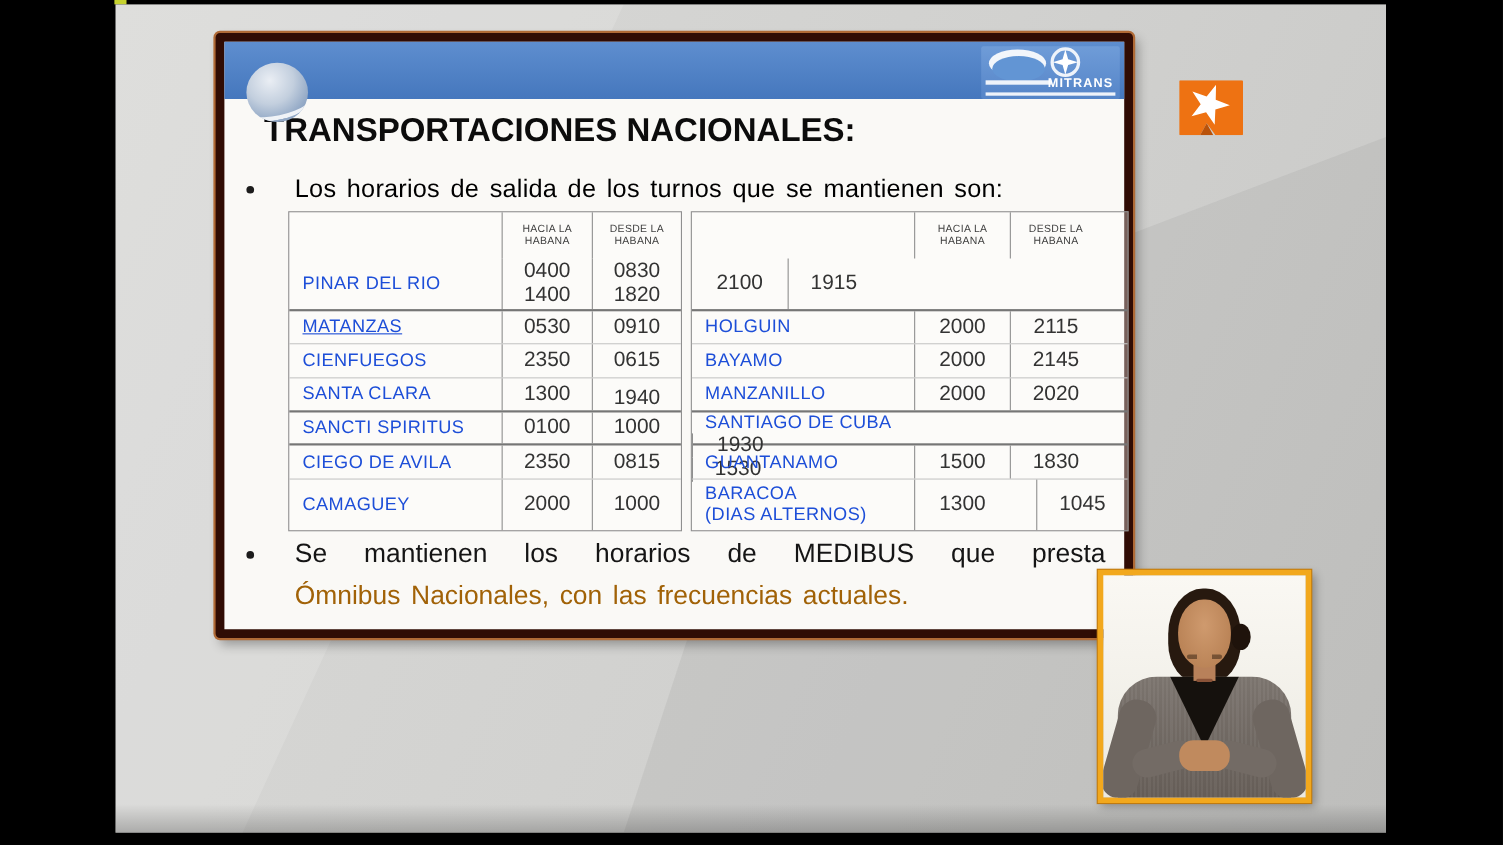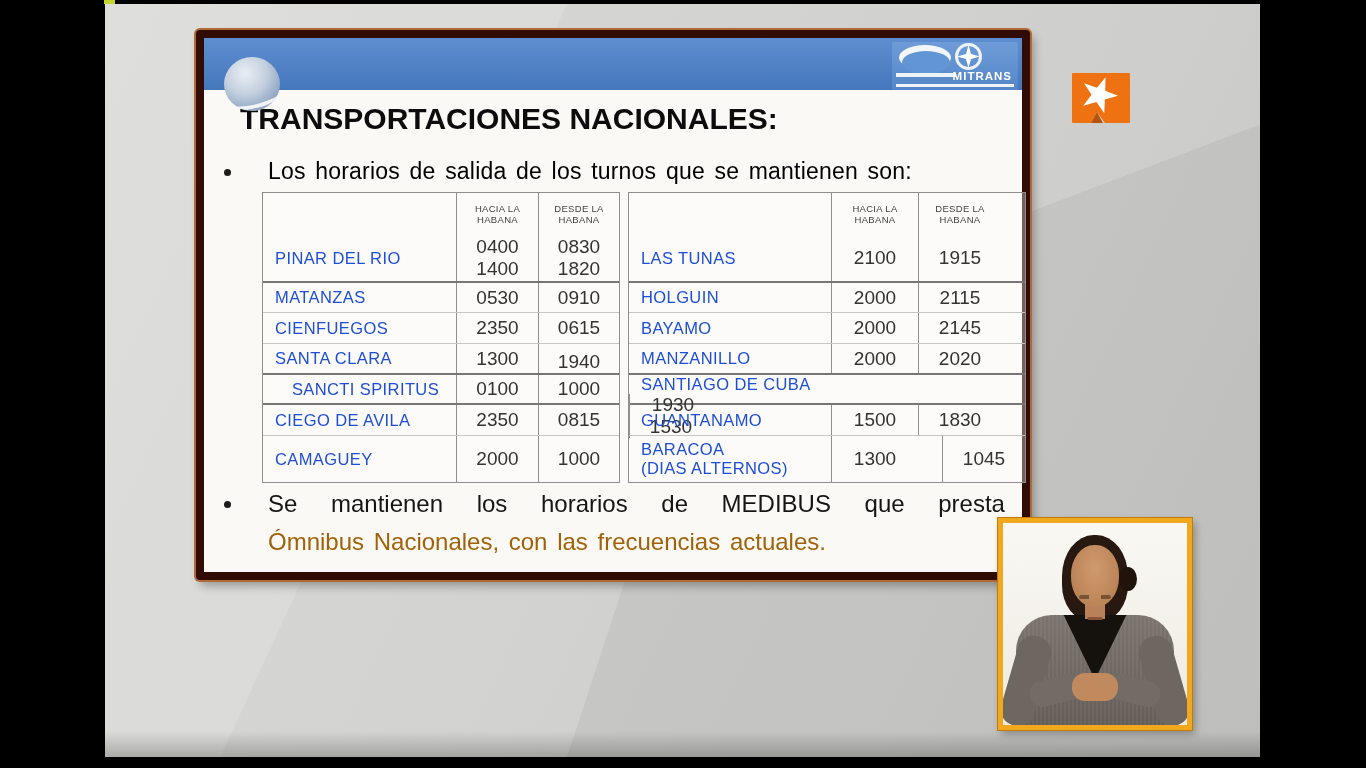--- a/index.html
+++ b/index.html
@@ -170,21 +170,21 @@
           <div class="c time" style="width: 82px;">
             <span>0400</span>
             <span>1400</span>
           </div>
           <div class="c time" style="width: 81px;">
             <span>0830</span>
             <span>1820</span>
           </div>
         </div>
         <div class="t-row" style="height: 30px;">
-          <div class="c name" style="width: 193px;">
+          <div class="c name" style="width: 193px; text-decoration: underline;">
             <span>MATANZAS</span>
           </div>
           <div class="c time" style="width: 82px;">
             <span>0530</span>
           </div>
           <div class="c time" style="width: 81px;">
             <span>0910</span>
           </div>
         </div>
         <div class="t-row" style="height: 31px;">
@@ -203,21 +203,21 @@
             <span>SANTA CLARA</span>
           </div>
           <div class="c time" style="width: 82px;">
             <span>1300</span>
           </div>
           <div class="c time" style="width: 81px; justify-content: flex-end;">
             <span>1940</span>
           </div>
         </div>
         <div class="t-row gend" style="height: 30px;">
-          <div class="c name" style="width: 193px; align-items: center;">
+          <div class="c name" style="width: 193px;">
             <span>SANCTI SPIRITUS</span>
           </div>
           <div class="c time" style="width: 82px;">
             <span>0100</span>
           </div>
           <div class="c time" style="width: 81px;">
             <span>1000</span>
           </div>
         </div>
         <div class="t-row" style="height: 31px;">
@@ -251,23 +251,20 @@
           <div class="c time" style="width: 87px;">
             <span>HACIA LA</span>
             <span>HABANA</span>
           </div>
           <div class="c time" style="width: 83px;">
             <span>DESDE LA</span>
             <span>HABANA</span>
           </div>
         </div>
         <div class="t-row gend" style="height: 48px;">
-          <div class="c name" style="width: 202px;">
-            <span>LAS TUNAS</span>
-          </div>
           <div class="c time" style="width: 87px;">
             <span>2100</span>
           </div>
           <div class="c time" style="width: 83px;">
             <span>1915</span>
           </div>
         </div>
         <div class="t-row" style="height: 30px;">
           <div class="c name" style="width: 202px;">
             <span>HOLGUIN</span>

